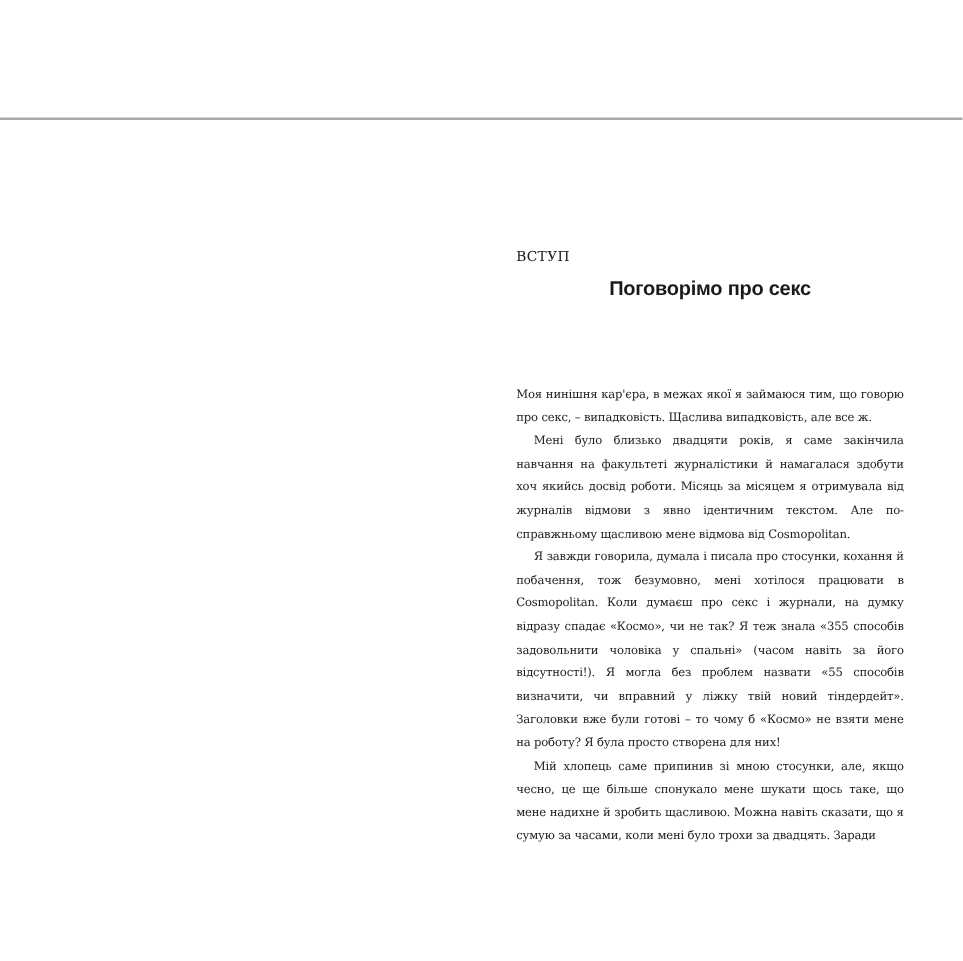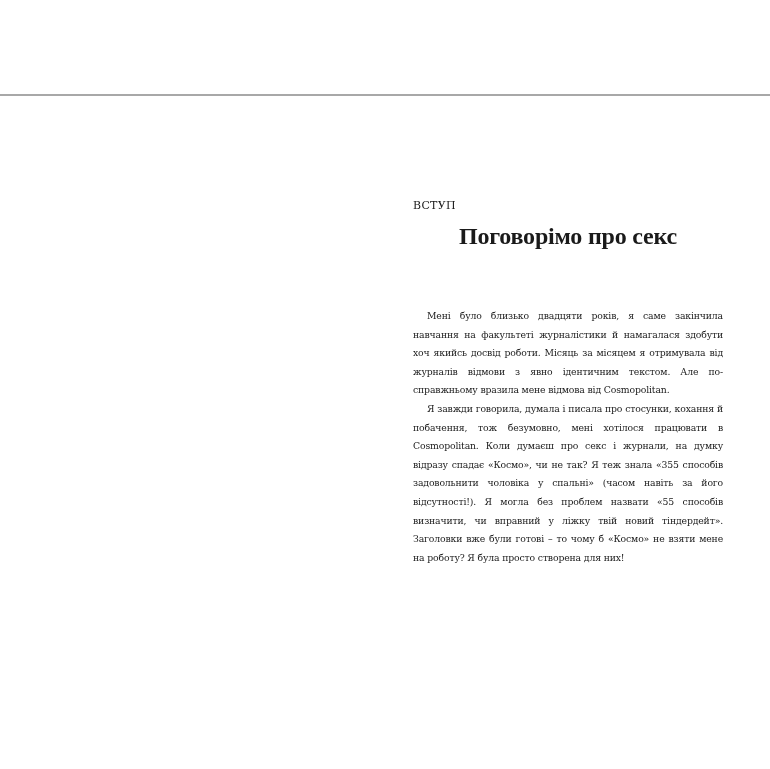--- a/index.html
+++ b/index.html
@@ -1,31 +1,33 @@
 <!DOCTYPE html>
 <html><head>
   <meta charset="utf-8">
   <style>
     html, body { margin: 0; padding: 0; background: #ffffff; }
     body { width: 770px; height: 769px; position: relative; overflow: hidden; font-family: "DejaVu Serif", serif; color: #1a1a1a; }
     .top-rule { position: absolute; left: 0; top: 94px; width: 770px; height: 2px; background: #a8a8a8; }
     .page { position: absolute; left: 413px; top: 0; width: 310px; }
     .chapter-label { position: absolute; left: 0; width: 310px; top: 199px; text-align: left; font-family: "DejaVu Serif", serif; font-size: 11px; letter-spacing: 0.3px; }
-    .chapter-title { position: absolute; left: 0; width: 310px; top: 223px; text-align: center; font-family: Liberation Serif, serif; font-weight: bold; font-size: 24px; letter-spacing: -0.2px; }
+    .chapter-title { position: absolute; left: 0; width: 310px; top: 223px; text-align: center; font-family: Liberation Sans, sans-serif; font-weight: bold; font-size: 16px; letter-spacing: -0.2px; }
     .body-text { position: absolute; left: 0; top: 307px; width: 310px; font-family: "DejaVu Serif", serif; font-size: 9.3px; line-height: 18.6px; text-align: justify; letter-spacing: -0.15px; }
     .body-text p { margin: 0; }
     .body-text p.indent { text-indent: 14px; }
     .body-text p.noindent { text-indent: 0; }
   </style>
 </head>
 <body>
 
 <div class="top-rule"></div>
 
 <div class="page">
   <div class="chapter-label">ВСТУП</div>
   <div class="chapter-title">Поговорімо про секс</div>
 
   <div class="body-text">
-    <p class="indent">Мені було близько двадцяти років, я саме закінчила навчання на факультеті журналістики й намагалася здобути хоч якийсь досвід роботи. Місяць за місяцем я отримувала від журналів відмови з явно ідентичним текстом. Але по-справжньому вразила мене відмова від Cosmopolitan.</p>
+    <p class="noindent">Моя нинішня кар'єра, в межах якої я займаюся тим, що говорю про секс, – випадковість. Щаслива випадковість, але все ж.</p>
+    <p class="indent">Мені було близько двадцяти років, я саме закінчила навчання на факультеті журналістики й намагалася здобути хоч якийсь досвід роботи. Місяць за місяцем я отримувала від журналів відмови з явно ідентичним текстом. Але по-справжньому щасливою мене відмова від Cosmopolitan.</p>
     <p class="indent">Я завжди говорила, думала і писала про стосунки, кохання й побачення, тож безумовно, мені хотілося працювати в Cosmopolitan. Коли думаєш про секс і журнали, на думку відразу спадає «Космо», чи не так? Я теж знала «355 способів задовольнити чоловіка у спальні» (часом навіть за його відсутності!). Я могла без проблем назвати «55 способів визначити, чи вправний у ліжку твій новий тіндердейт». Заголовки вже були готові – то чому б «Космо» не взяти мене на роботу? Я була просто створена для них!</p>
+    <p class="indent">Мій хлопець саме припинив зі мною стосунки, але, якщо чесно, це ще більше спонукало мене шукати щось таке, що мене надихне й зробить щасливою. Можна навіть сказати, що я сумую за часами, коли мені було трохи за двадцять. Заради</p>
   </div>
 </div>
 
 </body></html>

